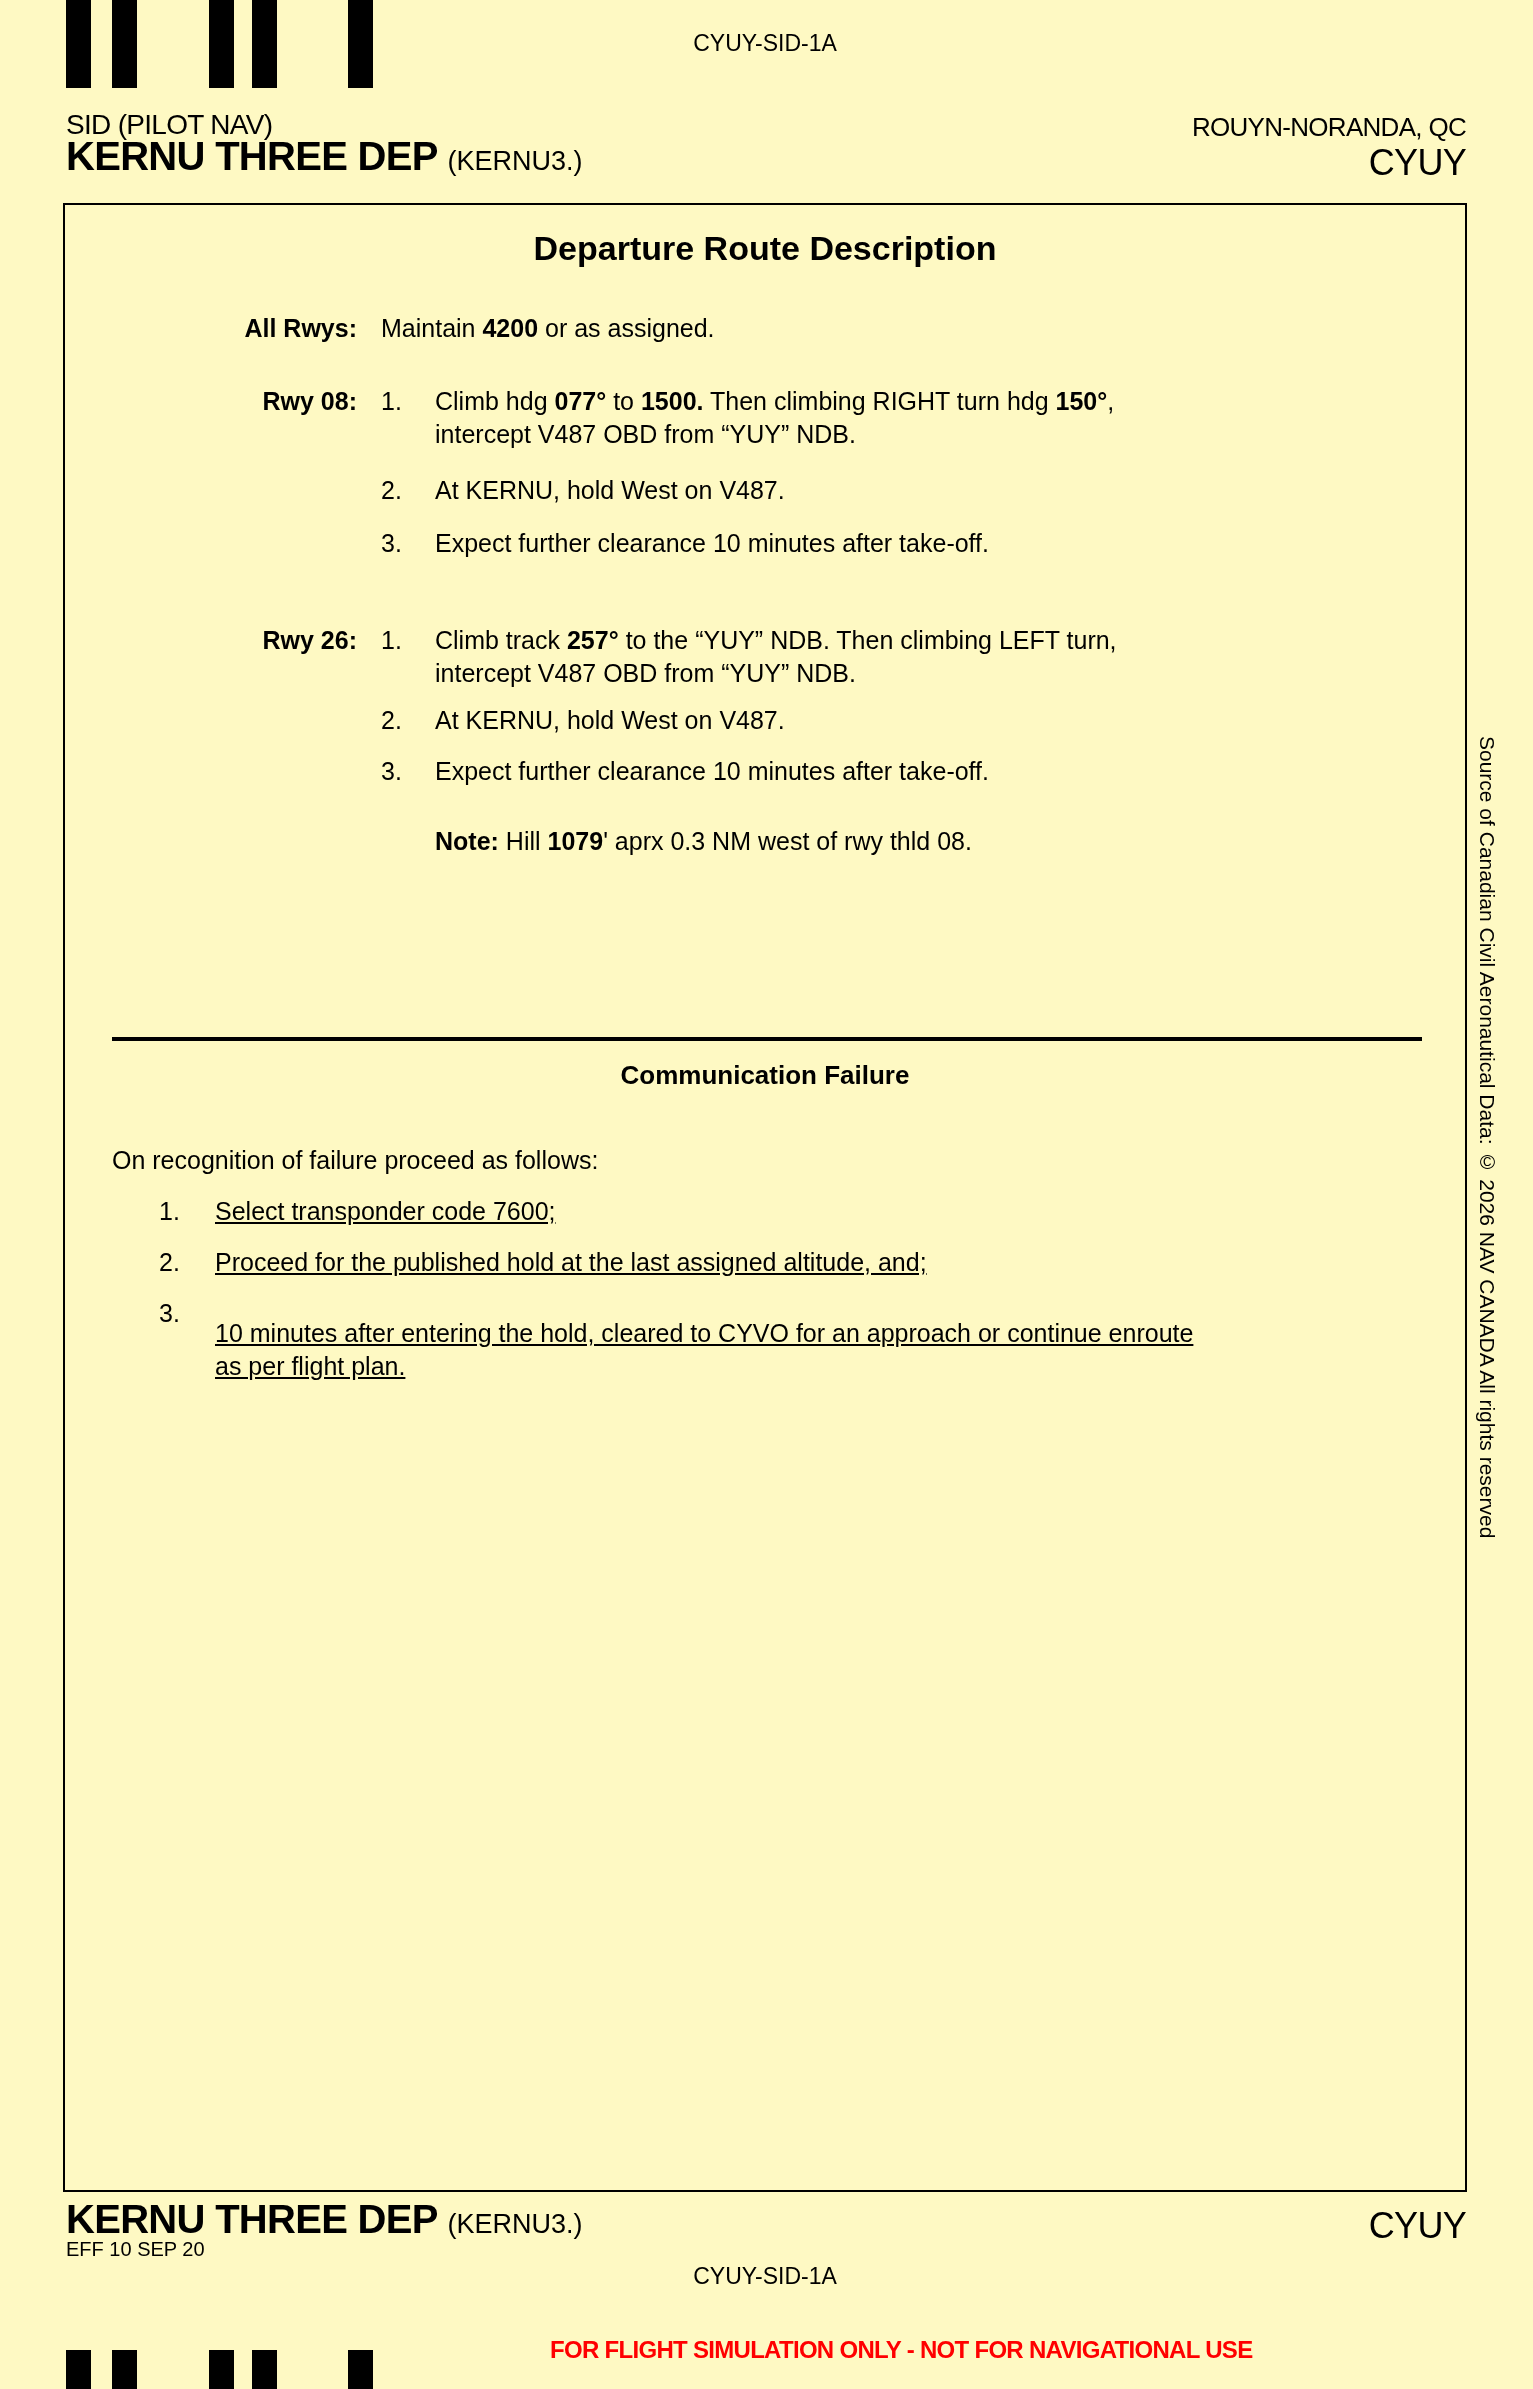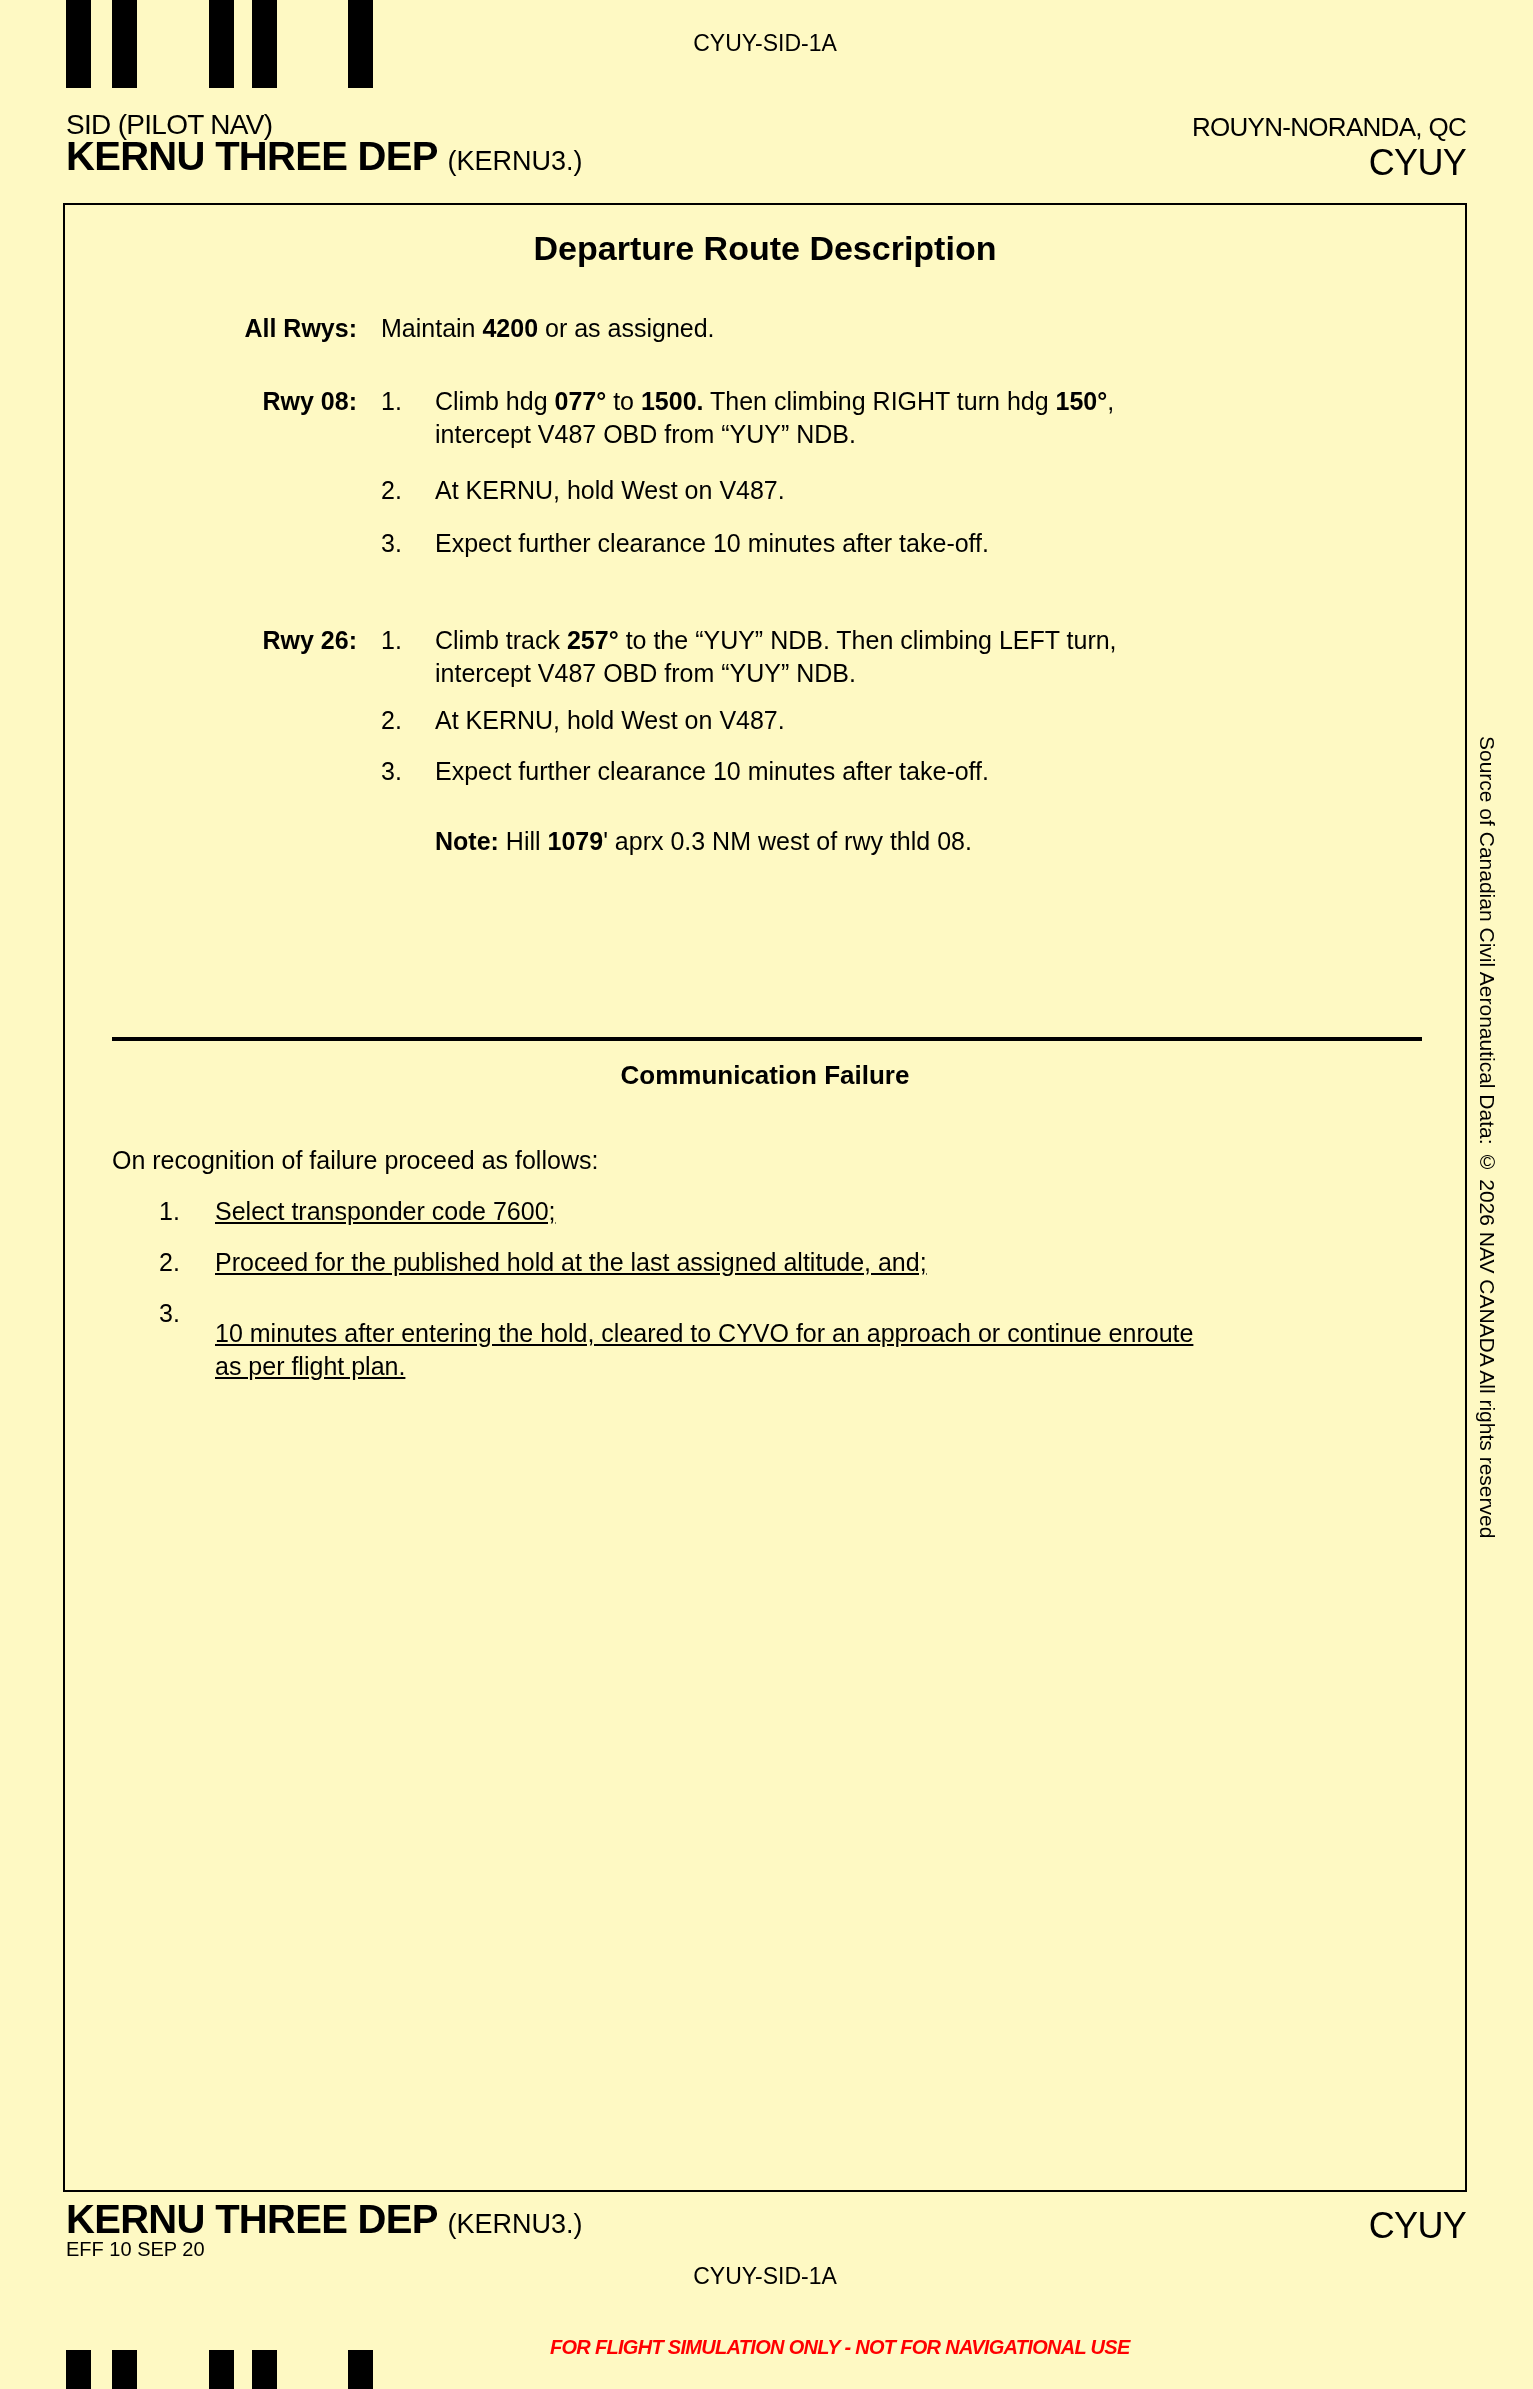--- a/index.html
+++ b/index.html
@@ -39,21 +39,21 @@
     left:1475px;top:736px;
     writing-mode:vertical-rl;
     font-size:21px;
     white-space:nowrap;
   }
   
   .proc-title-bottom{left:66px;top:2197px;font-size:40px;font-weight:bold;letter-spacing:-0.7px;white-space:nowrap;}
   .apt-bottom{right:67px;top:2205px;font-size:36px;letter-spacing:-0.7px;}
   .eff{left:66px;top:2238px;font-size:20px;}
   .chartcode-bottom{top:2263px;font-size:23px;}
-  .warning{left:550px;top:2336px;font-size:20px;font-weight:bold;letter-spacing:-0.7px;white-space:nowrap;font-style:italic;}
+  .warning{left:550px;top:2336px;font-size:24px;font-weight:bold;letter-spacing:-0.7px;white-space:nowrap;}
 </style>
 </head>
 <body>
 
 <div class="page">
 
   <div>
     <div class="bar" style="left:66px;top:0;width:25px;height:88px;"></div>
     <div class="bar" style="left:112px;top:0;width:25.4px;height:88px;"></div>
     <div class="bar" style="left:209px;top:0;width:25px;height:88px;"></div>

